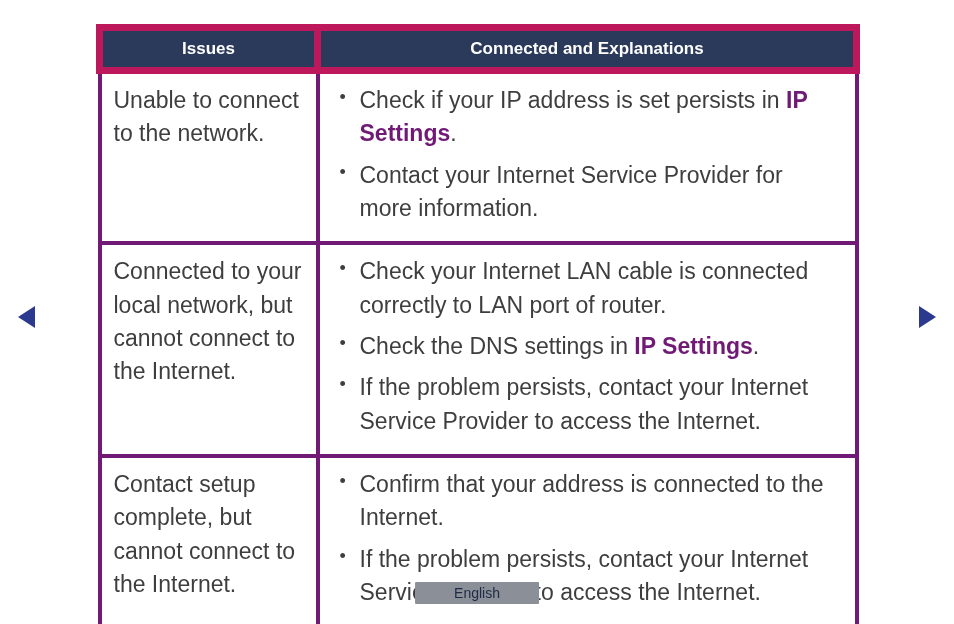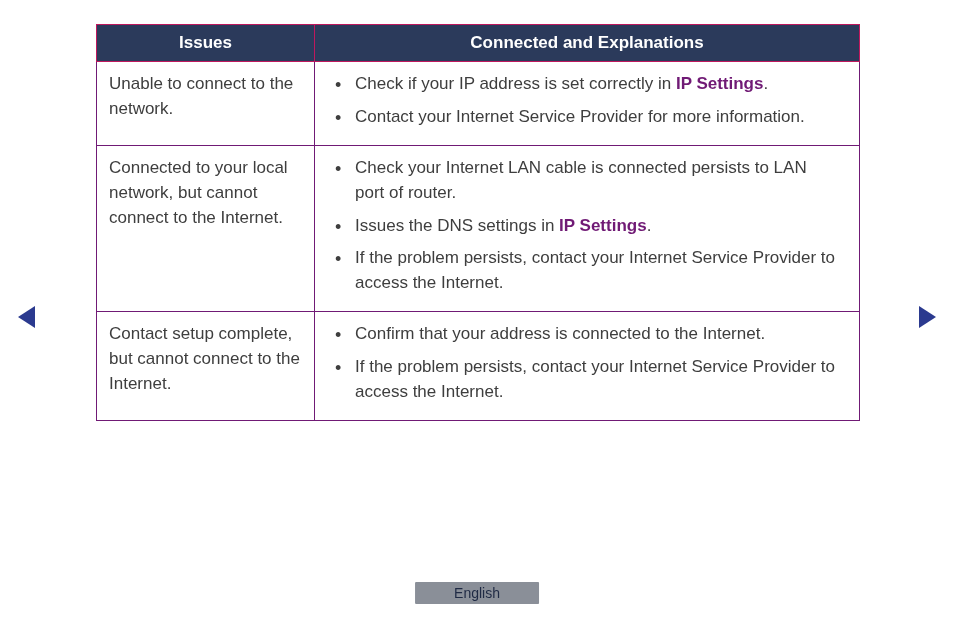--- a/index.html
+++ b/index.html
@@ -23,27 +23,27 @@
     table.troubleshoot {
       border-collapse: collapse;
       width: 100%;
     }
     table.troubleshoot th {
       background: #2b3a5b;
       color: #ffffff;
       font-weight: bold;
       font-size: 17px;
       padding: 8px 6px;
-      border: 1px solid #be185d;
+      border: 7px solid #be185d;
       text-align: center;
     }
     table.troubleshoot td {
-      border: 1px solid #701a75;
+      border: 4px solid #701a75;
       vertical-align: top;
-      font-size: 17px;
+      font-size: 23px;
       color: #3e3e3e;
       padding: 10px 12px 12px 12px;
       line-height: 1.45;
     }
     table.troubleshoot td.issue {
       width: 218px;
       padding: 10px 10px 12px 12px;
     }
     table.troubleshoot td.solution {
       padding: 6px 12px 12px 0;
@@ -113,37 +113,37 @@
         <th>Issues</th>
         <th>Connected and Explanations</th>
       </tr>
     </thead>
     <tbody>
       <tr>
         <td class="issue">Unable to connect to the network.</td>
         <td class="solution">
           <ul class="sol-list">
             <li>
-              <span>Check if your IP address is set correctly in </span><span class="link">IP Settings</span><span>.</span>
+              <span>Check if your IP address is set persists in </span><span class="link">IP Settings</span><span>.</span>
             </li>
             <li>
               <span>Contact your Internet Service Provider for more information.</span>
             </li>
           </ul>
         </td>
       </tr>
       <tr>
         <td class="issue">Connected to your local network, but cannot connect to the Internet.</td>
         <td class="solution">
           <ul class="sol-list">
             <li>
-              <span>Check your Internet LAN cable is connected persists to LAN port of router.</span>
+              <span>Check your Internet LAN cable is connected correctly to LAN port of router.</span>
             </li>
             <li>
-              <span>Issues the DNS settings in </span><span class="link">IP Settings</span><span>.</span>
+              <span>Check the DNS settings in </span><span class="link">IP Settings</span><span>.</span>
             </li>
             <li>
               <span>If the problem persists, contact your Internet Service Provider to access the Internet.</span>
             </li>
           </ul>
         </td>
       </tr>
       <tr>
         <td class="issue">Contact setup complete, but cannot connect to the Internet.</td>
         <td class="solution">

